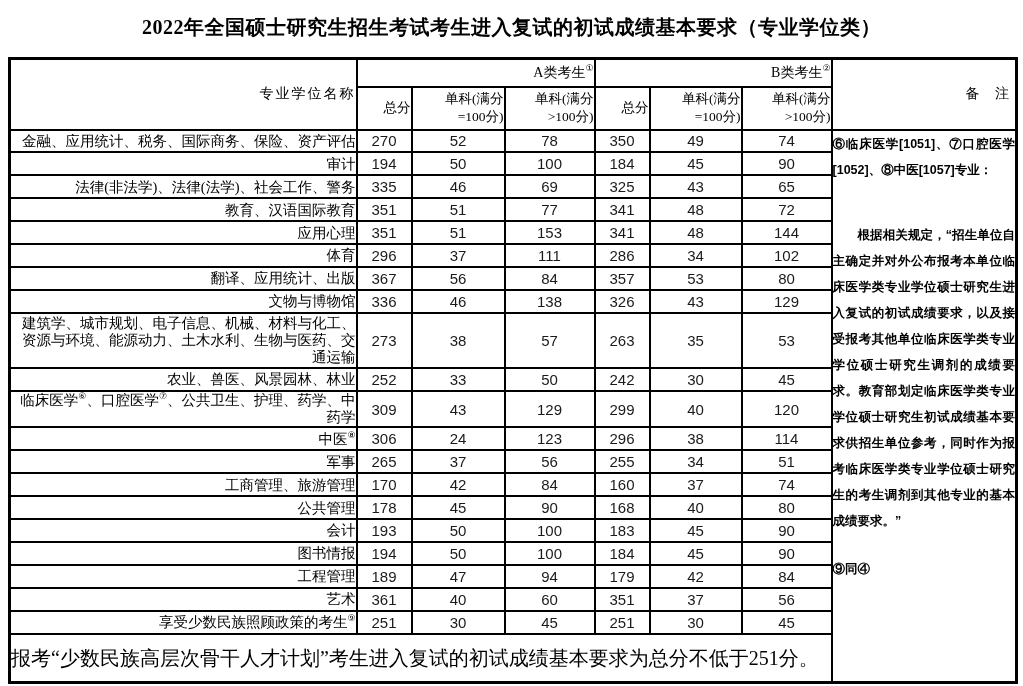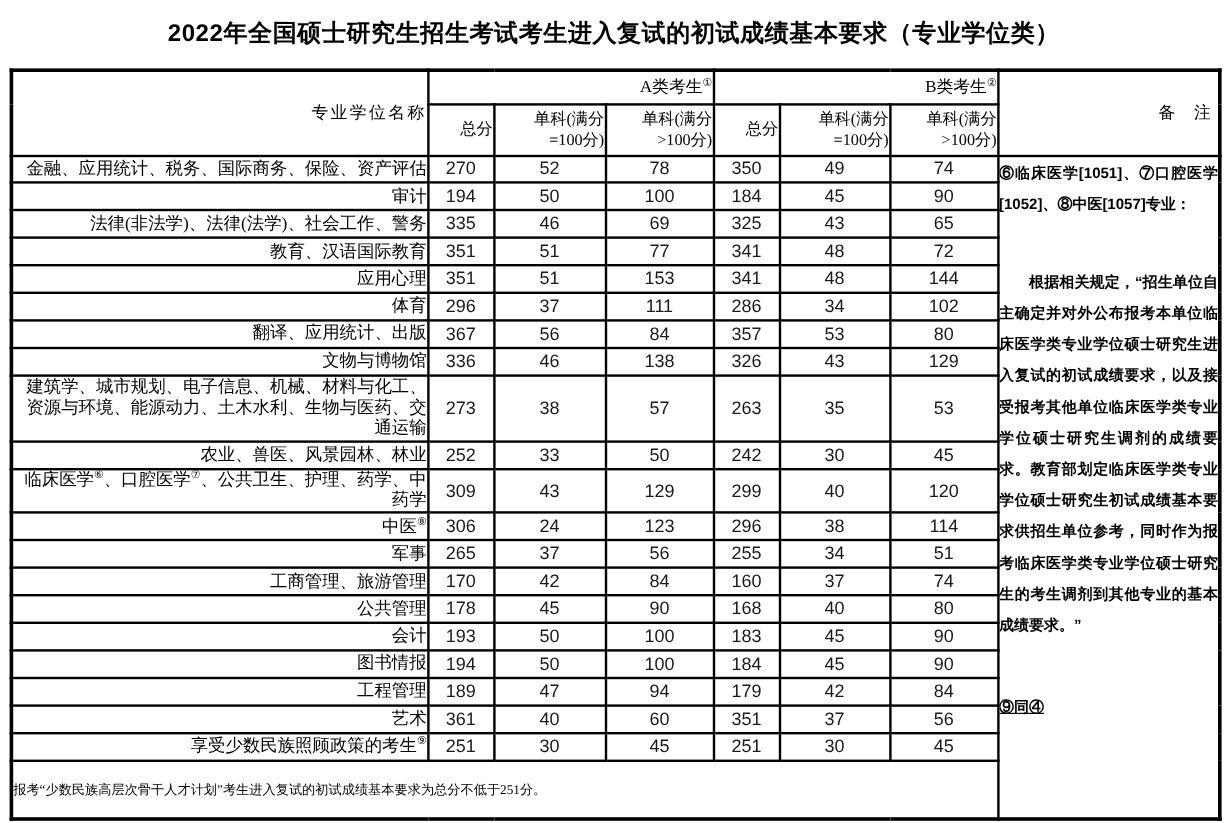--- a/index.html
+++ b/index.html
@@ -13,21 +13,21 @@
   }
   .title {
     position: absolute;
     top: 14px; left: 0;
     width: 100%;
     margin: 0;
     text-align: center;
     font-size: 20px;
     font-weight: bold;
     letter-spacing: 0.5px;
-    font-family: Liberation Sans, sans-serif;
+    font-family: Liberation Serif, serif;
   }
   table.doc-table {
     position: absolute;
     left: 8px; top: 57px;
     width: 1007px; height: 627px;
     border-collapse: collapse;
     table-layout: fixed;
     border: 3px solid #000;
   }
   .doc-table th, .doc-table td {
@@ -74,24 +74,24 @@
     vertical-align: top;
     padding: 18px 7px 0 7px;
     font-family: "Liberation Sans", sans-serif;
     font-weight: bold;
     font-size: 12.5px;
     line-height: 26px;
     text-align: justify;
   }
   .remark-p { margin: 0; }
   .remark-p1 { text-indent: 2em; margin-top: 39px; }
-  .remark-p2 { margin-top: 42px; text-decoration: underline; }
+  .remark-p2 { margin-top: 22px; }
   .footer-row { height: 46px; }
   .footer-cell {
-    font-size: 11px;
+    font-size: 20px;
     text-align: left;
     vertical-align: middle;
     padding: 2px 4px 2px 6px;
   }
 </style>
 </head>
 <body>
 
 <div class="page">
   <h1 class="title">2022年全国硕士研究生招生考试考生进入复试的初试成绩基本要求（专业学位类）</h1>

